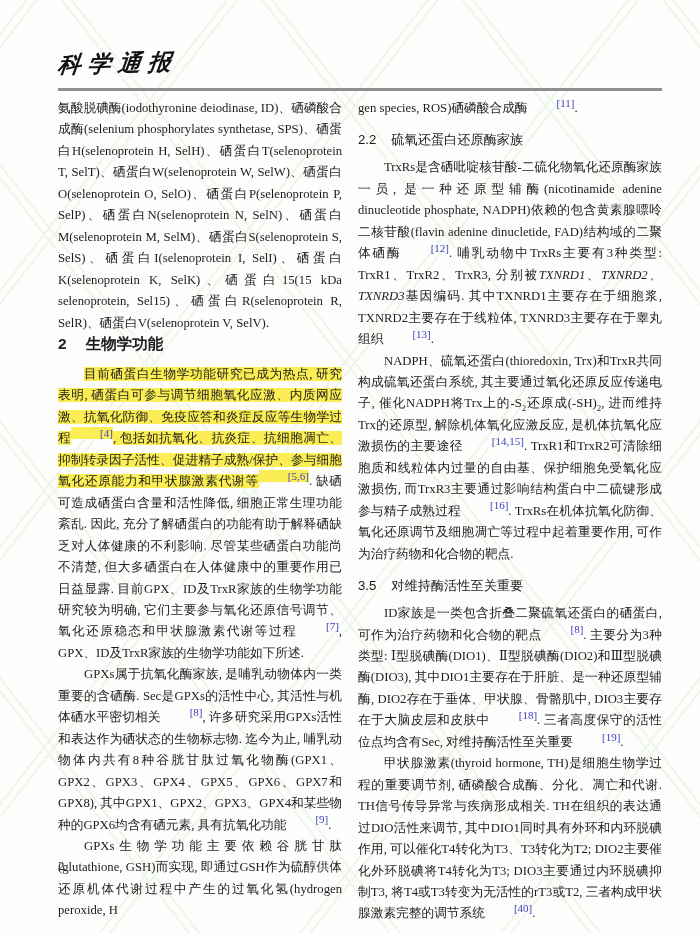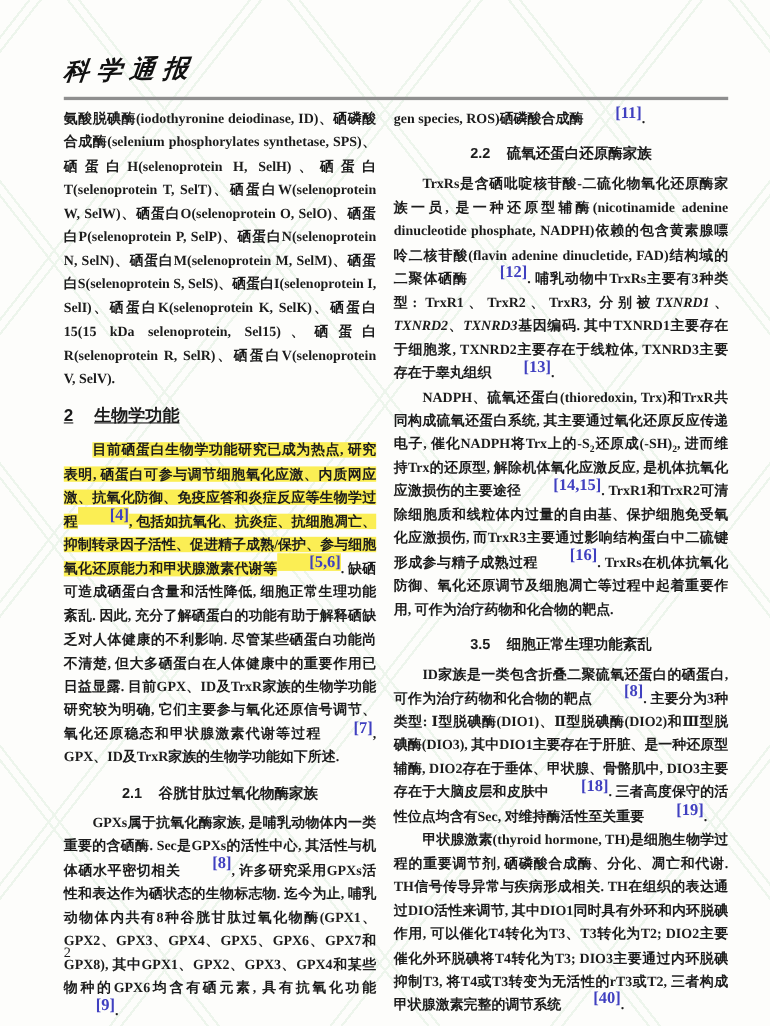--- a/index.html
+++ b/index.html
@@ -33,37 +33,37 @@
     width:604px; height:2.5px;
     background:var(--rule,#8f8f8f);
   }
   .col {
     position:absolute; top:98px;
     text-align:justify;
     font-size:12.7px; line-height:21.45px;
   }
   #col-left  { left:58px;  width:284px; }
   #col-right { left:358px; width:304px; }
-  .para { margin:0;font-weight:bold; }
+  .para { margin:0; }
   .para.indent { text-indent:26px; }
   .sec-h2 {
     font-family:"Liberation Sans","DejaVu Sans",sans-serif;
     font-weight:bold; font-size:15.5px;
-    margin:14px 0 10px; text-align:left; line-height:20px;text-decoration:underline;
+    margin:0 0 10px; text-align:left; line-height:20px;
   }
   .sec-h2 .sec-num { margin-right:19px; }
   .sec-h3 {
     font-family:"Liberation Sans","DejaVu Sans",sans-serif;
-    font-weight:bold; font-size:13.2px;
-    margin:12px 0 8px; text-align:center; line-height:18px;
+    font-weight:normal; font-size:13.2px;
+    margin:12px 0 8px; text-align:left; line-height:18px;
   }
   .sec-h3 .sec-num { margin-right:15px; }
   sup.ref {
     color:var(--ref,#4040c0);
-    font-size:15px; line-height:0;padding-left:29px;
+    font-size:11px; line-height:0;padding-left:29px;
   }
   sub { font-size:8.8px; line-height:0; }
   .hl { background:var(--hl,#fbee54); }
   .it { font-style:italic; }
   .page-number {
     position:absolute; left:58px; top:858px;
     font-size:13px;
   }
 </style>
 </head>
@@ -73,28 +73,27 @@
 
 <div class="journal-header">
   <span class="journal-logo">科学通报</span>
 </div>
 <div class="header-rule"></div>
 
 <div class="col" id="col-left">
     <p class="para"><span>氨酸脱碘酶(iodothyronine deiodinase, ID)、硒磷酸合成酶(selenium phosphorylates synthetase, SPS)、硒蛋白H(selenoprotein H, SelH)、硒蛋白T(selenoprotein T, SelT)、硒蛋白W(selenoprotein W, SelW)、硒蛋白O(selenoprotein O, SelO)、硒蛋白P(selenoprotein P, SelP)、硒蛋白N(selenoprotein N, SelN)、硒蛋白M(selenoprotein M, SelM)、硒蛋白S(selenoprotein S, SelS)、硒蛋白I(selenoprotein I, SelI)、硒蛋白K(selenoprotein K, SelK)、硒蛋白15(15 kDa selenoprotein, Sel15)、硒蛋白R(selenoprotein R, SelR)、硒蛋白V(selenoprotein V, SelV).</span></p>
     <div class="sec-h2"><span class="sec-num">2</span><span class="sec-title">生物学功能</span></div>
     <p class="para indent"><span class="hl">目前硒蛋白生物学功能研究已成为热点, 研究表明, 硒蛋白可参与调节细胞氧化应激、内质网应激、抗氧化防御、免疫应答和炎症反应等生物学过程</span><sup class="hl ref">[4]</sup><span class="hl">, 包括如抗氧化、抗炎症、抗细胞凋亡、抑制转录因子活性、促进精子成熟/保护、参与细胞氧化还原能力和甲状腺激素代谢等</span><sup class="hl ref">[5,6]</sup><span>. 缺硒可造成硒蛋白含量和活性降低, 细胞正常生理功能紊乱. 因此, 充分了解硒蛋白的功能有助于解释硒缺乏对人体健康的不利影响. 尽管某些硒蛋白功能尚不清楚, 但大多硒蛋白在人体健康中的重要作用已日益显露. 目前GPX、ID及TrxR家族的生物学功能研究较为明确, 它们主要参与氧化还原信号调节、氧化还原稳态和甲状腺激素代谢等过程</span><sup class="ref">[7]</sup><span>, GPX、ID及TrxR家族的生物学功能如下所述.</span></p>
-    <div class="sec-h3"><span class="sec-num">2.1</span><span class="sec-title">谷胱甘肽过氧化物酶家族</span></div>
     <p class="para indent"><span>GPXs属于抗氧化酶家族, 是哺乳动物体内一类重要的含硒酶. Sec是GPXs的活性中心, 其活性与机体硒水平密切相关</span><sup class="ref">[8]</sup><span>, 许多研究采用GPXs活性和表达作为硒状态的生物标志物. 迄今为止, 哺乳动物体内共有8种谷胱甘肽过氧化物酶(GPX1、GPX2、GPX3、GPX4、GPX5、GPX6、GPX7和GPX8), 其中GPX1、GPX2、GPX3、GPX4和某些物种的GPX6均含有硒元素, 具有抗氧化功能</span><sup class="ref">[9]</sup><span>.</span></p>
     <p class="para indent"><span>GPXs生物学功能主要依赖谷胱甘肽(glutathione, GSH)而实现, 即通过GSH作为硫醇供体还原机体代谢过程中产生的过氧化氢(hydrogen peroxide, H</span></p>
   </div>
 <div class="col" id="col-right">
     <p class="para"><span>gen species, ROS)硒磷酸合成酶</span><sup class="ref">[11]</sup><span>.</span></p>
     <div class="sec-h3"><span class="sec-num">2.2</span><span class="sec-title">硫氧还蛋白还原酶家族</span></div>
     <p class="para indent"><span>TrxRs是含硒吡啶核苷酸-二硫化物氧化还原酶家族一员, 是一种还原型辅酶(nicotinamide adenine dinucleotide phosphate, NADPH)依赖的包含黄素腺嘌呤二核苷酸(flavin adenine dinucletide, FAD)结构域的二聚体硒酶</span><sup class="ref">[12]</sup><span>. 哺乳动物中TrxRs主要有3种类型: TrxR1、TrxR2、TrxR3, 分别被</span><span class="it">TXNRD1</span><span>、</span><span class="it">TXNRD2</span><span>、</span><span class="it">TXNRD3</span><span>基因编码. 其中TXNRD1主要存在于细胞浆, TXNRD2主要存在于线粒体, TXNRD3主要存在于睾丸组织</span><sup class="ref">[13]</sup><span>.</span></p>
     <p class="para indent"><span>NADPH、硫氧还蛋白(thioredoxin, Trx)和TrxR共同构成硫氧还蛋白系统, 其主要通过氧化还原反应传递电子, 催化NADPH将Trx上的-S</span><sub>2</sub><span>还原成(-SH)</span><sub>2</sub><span>, 进而维持Trx的还原型, 解除机体氧化应激反应, 是机体抗氧化应激损伤的主要途径</span><sup class="ref">[14,15]</sup><span>. TrxR1和TrxR2可清除细胞质和线粒体内过量的自由基、保护细胞免受氧化应激损伤, 而TrxR3主要通过影响结构蛋白中二硫键形成参与精子成熟过程</span><sup class="ref">[16]</sup><span>. TrxRs在机体抗氧化防御、氧化还原调节及细胞凋亡等过程中起着重要作用, 可作为治疗药物和化合物的靶点.</span></p>
-    <div class="sec-h3"><span class="sec-num">3.5</span><span class="sec-title">细胞正常生理功能紊乱</span></div>
+    <div class="sec-h3"><span class="sec-num">3.5</span><span class="sec-title">对维持酶活性至关重要</span></div>
     <p class="para indent"><span>ID家族是一类包含折叠二聚硫氧还蛋白的硒蛋白, 可作为治疗药物和化合物的靶点</span><sup class="ref">[8]</sup><span>. 主要分为3种类型: Ⅰ型脱碘酶(DIO1)、Ⅱ型脱碘酶(DIO2)和Ⅲ型脱碘酶(DIO3), 其中DIO1主要存在于肝脏、是一种还原型辅酶, DIO2存在于垂体、甲状腺、骨骼肌中, DIO3主要存在于大脑皮层和皮肤中</span><sup class="ref">[18]</sup><span>. 三者高度保守的活性位点均含有Sec, 对维持酶活性至关重要</span><sup class="ref">[19]</sup><span>.</span></p>
     <p class="para indent"><span>甲状腺激素(thyroid hormone, TH)是细胞生物学过程的重要调节剂, 硒磷酸合成酶、分化、凋亡和代谢. TH信号传导异常与疾病形成相关. TH在组织的表达通过DIO活性来调节, 其中DIO1同时具有外环和内环脱碘作用, 可以催化T4转化为T3、T3转化为T2; DIO2主要催化外环脱碘将T4转化为T3; DIO3主要通过内环脱碘抑制T3, 将T4或T3转变为无活性的rT3或T2, 三者构成甲状腺激素完整的调节系统</span><sup class="ref">[40]</sup><span>.</span></p>
     <div class="sec-h3"><span class="sec-num">2.9</span><span class="sec-title">其他硒蛋白</span></div>
   </div>
 
 <div class="page-number">2</div>
 
 </body></html>

